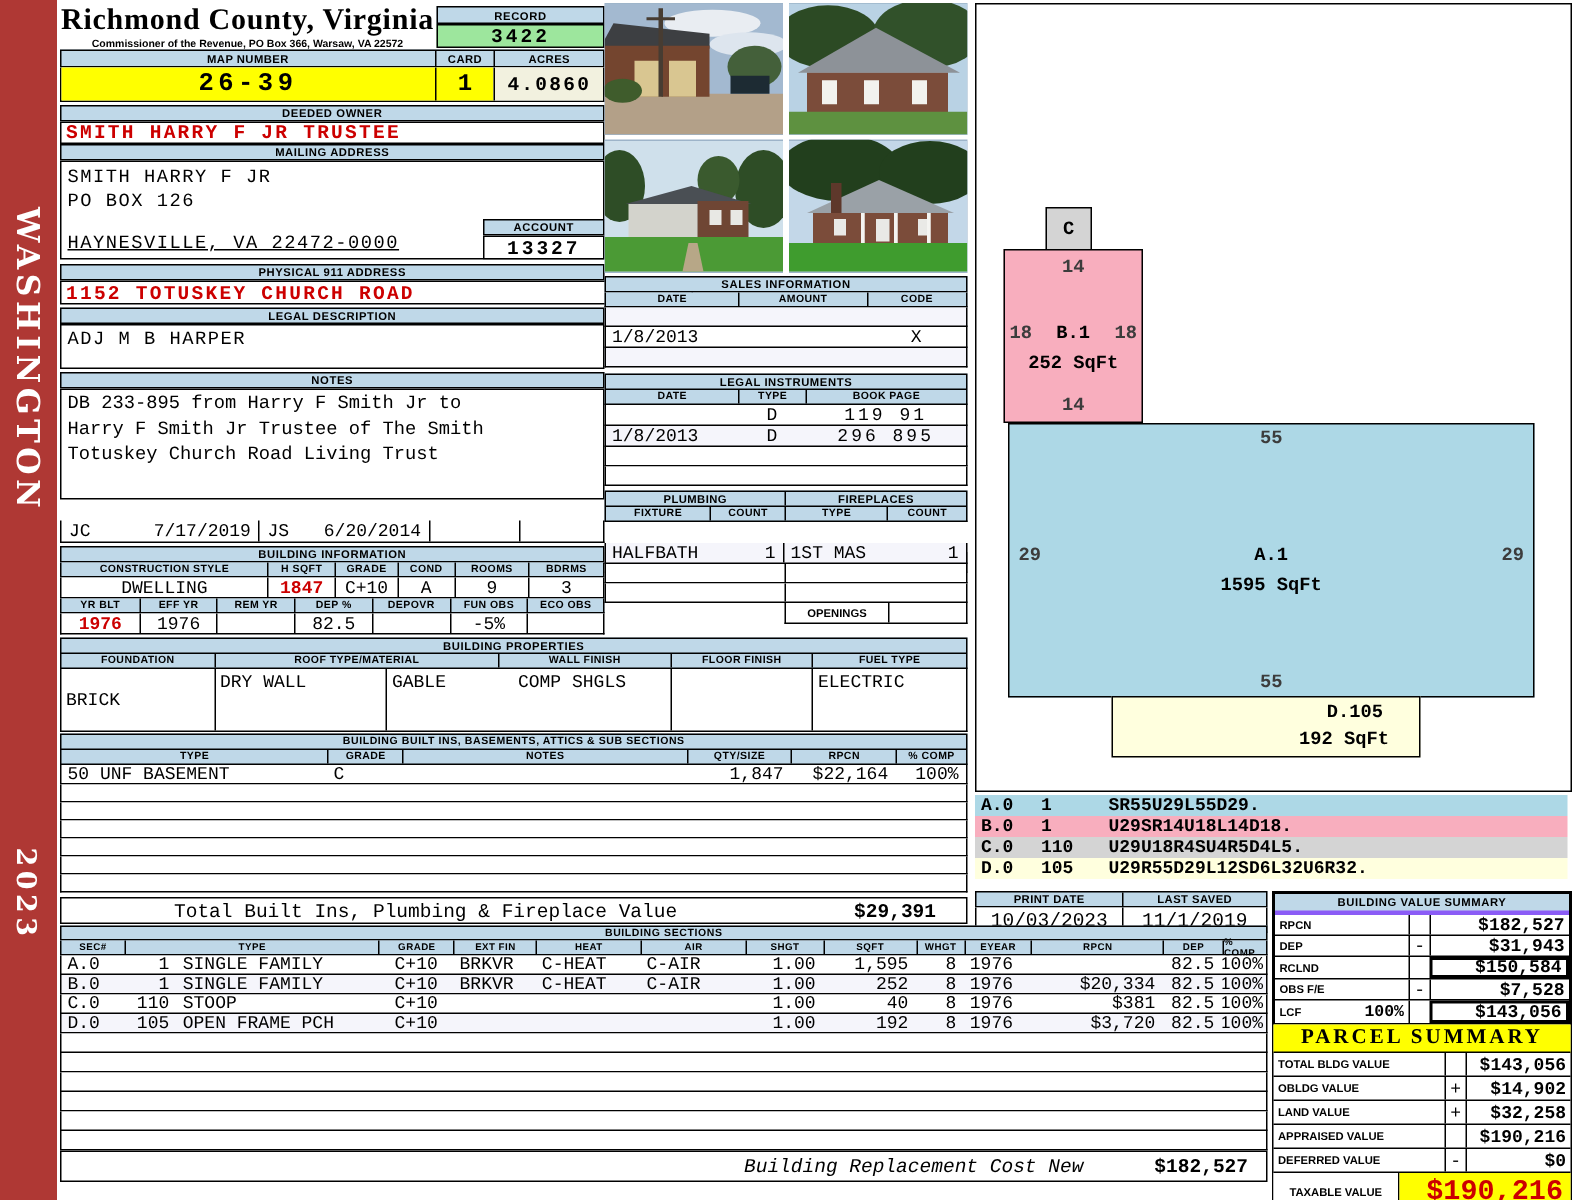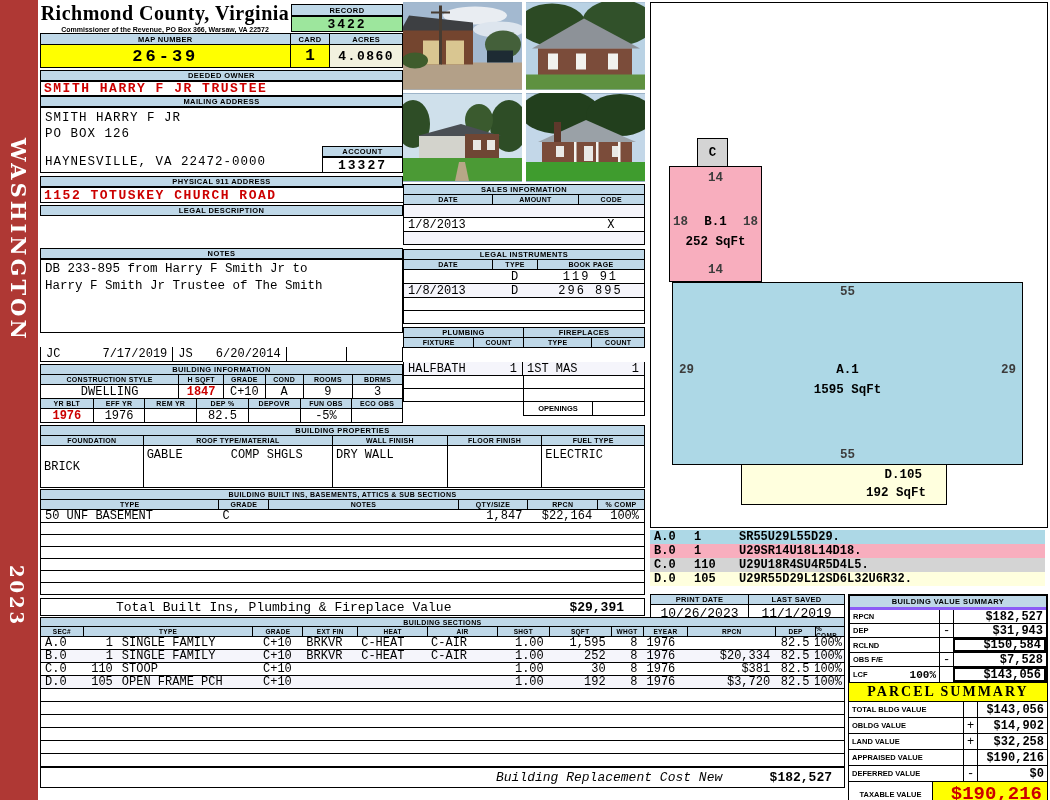--- a/index.html
+++ b/index.html
@@ -68,35 +68,37 @@
     <div class="vcell ctr b" style="width:73px;background:#F2F1DF;font-size:13px;letter-spacing:1.5px;">4.0860</div>
   </div>
 
   <div class="abs bar" style="left:40px;top:70px;width:363px;height:11px;">DEEDED OWNER</div>
   <div class="abs box" style="left:40px;top:81px;width:363px;height:15px;display:flex;align-items:center;padding-left:3px;font:bold 13px 'Liberation Mono',monospace;color:#CC0000;letter-spacing:1.5px;">SMITH HARRY F JR TRUSTEE</div>
 
   <div class="abs bar" style="left:40px;top:96px;width:363px;height:11px;">MAILING ADDRESS</div>
   <div class="abs box" style="left:40px;top:107px;width:363px;height:66px;">
     <div style="position:absolute;left:4px;top:3px;font:12.5px 'Liberation Mono',monospace;letter-spacing:1px;">SMITH HARRY F JR</div>
     <div style="position:absolute;left:4px;top:19px;font:12.5px 'Liberation Mono',monospace;letter-spacing:1px;">PO BOX 126</div>
-    <div style="position:absolute;left:4px;top:47px;font:12.5px 'Liberation Mono',monospace;letter-spacing:1px;">HAYNESVILLE, VA 22472-0000</div>
+    <div style="position:absolute;left:4px;top:47px;font:12.5px 'Liberation Mono',monospace;letter-spacing:1px;text-decoration:underline;">HAYNESVILLE, VA 22472-0000</div>
   </div>
 
   <div class="abs bar" style="left:322px;top:146px;width:81px;height:11px;">ACCOUNT</div>
   <div class="abs box" style="left:322px;top:157px;width:81px;height:16px;display:flex;align-items:center;justify-content:center;font:bold 13px 'Liberation Mono',monospace;letter-spacing:2px;">13327</div>
 
   <div class="abs bar" style="left:40px;top:176px;width:363px;height:11px;">PHYSICAL 911 ADDRESS</div>
   <div class="abs box" style="left:40px;top:187px;width:422px;height:16px;display:flex;align-items:center;padding-left:3px;font:bold 13px 'Liberation Mono',monospace;color:#CC0000;letter-spacing:1.5px;">1152 TOTUSKEY CHURCH ROAD</div>
 
   <div class="abs bar" style="left:40px;top:205px;width:363px;height:11px;">LEGAL DESCRIPTION</div>
+  <div class="abs box" style="left:40px;top:216px;width:363px;height:30px;padding:2px 0 0 4px;font:12.5px 'Liberation Mono',monospace;letter-spacing:1px;">ADJ M B HARPER</div>
 
   <div class="abs bar" style="left:40px;top:248px;width:363px;height:11px;">NOTES</div>
   <div class="abs box" style="left:40px;top:259px;width:363px;height:74px;">
     <div style="position:absolute;left:4px;top:2px;font:12.5px 'Liberation Mono',monospace;">DB 233-895 from Harry F Smith Jr to</div>
     <div style="position:absolute;left:4px;top:19px;font:12.5px 'Liberation Mono',monospace;">Harry F Smith Jr Trustee of The Smith</div>
+    <div style="position:absolute;left:4px;top:36px;font:12.5px 'Liberation Mono',monospace;">Totuskey Church Road Living Trust</div>
   </div>
 
   <div class="abs vrow bordered" style="left:40px;top:347px;width:363px;height:15px;">
     <div class="vcell" style="width:132px;justify-content:space-between;padding:0 5px;">
       <span>JC</span>
       <span>7/17/2019</span>
     </div>
     <div class="vcell" style="width:114px;justify-content:space-between;padding:0 5px;">
       <span>JS</span>
       <span>6/20/2014</span>
@@ -144,22 +146,22 @@
   <div class="abs bar" style="left:40px;top:425px;width:605px;height:11px;">BUILDING PROPERTIES</div>
   <div class="abs hrow" style="left:40px;top:436px;width:605px;height:10px;border-top:none;">
     <div class="hcell" style="width:102px;font-size:7px;">FOUNDATION</div>
     <div class="hcell" style="width:190px;font-size:7px;">ROOF TYPE/MATERIAL</div>
     <div class="hcell" style="width:115px;font-size:7px;">WALL FINISH</div>
     <div class="hcell" style="width:95px;font-size:7px;">FLOOR FINISH</div>
     <div class="hcell" style="width:103px;font-size:7px;">FUEL TYPE</div>
   </div>
   <div class="abs vrow bordered" style="left:40px;top:446px;width:605px;height:42px;">
     <div class="vcell" style="width:102px;align-items:flex-start;padding:14px 0 0 3px;">BRICK</div>
+    <div class="vcell" style="width:115px;align-items:flex-start;padding:2px 0 0 3px;">DRY WALL</div>
     <div class="vcell" style="width:190px;align-items:flex-start;padding-top:2px;"><span style="padding-left:3px;">GABLE</span><span style="padding-left:48px;">COMP SHGLS</span></div>
-    <div class="vcell" style="width:115px;align-items:flex-start;padding:2px 0 0 3px;">DRY WALL</div>
     <div class="vcell" style="width:95px;"></div>
     <div class="vcell" style="width:103px;align-items:flex-start;padding:2px 0 0 3px;">ELECTRIC</div>
   </div>
 
   <div class="abs bar" style="left:40px;top:489px;width:605px;height:11px;font-size:7px;">BUILDING BUILT INS, BASEMENTS, ATTICS &amp; SUB SECTIONS</div>
   <div class="abs hrow" style="left:40px;top:500px;width:605px;height:10px;border-top:none;">
     <div class="hcell" style="width:178px;font-size:7px;">TYPE</div>
     <div class="hcell" style="width:50px;font-size:7px;">GRADE</div>
     <div class="hcell" style="width:190px;font-size:7px;">NOTES</div>
     <div class="hcell" style="width:70px;font-size:7px;">QTY/SIZE</div>
@@ -369,21 +371,21 @@
     <span style="width:40px;padding-left:4px;">D.0</span>
     <span style="width:45px;">105</span>
     <span>U29R55D29L12SD6L32U6R32.</span>
   </div>
 
   <div class="abs hrow" style="left:650px;top:594px;width:195px;height:11px;">
     <div class="hcell" style="width:98px;">PRINT DATE</div>
     <div class="hcell" style="width:97px;">LAST SAVED</div>
   </div>
   <div class="abs vrow bordered" style="left:650px;top:605px;width:195px;height:17px;">
-    <div class="vcell ctr mono13" style="width:98px;">10/26/2023</div>
+    <div class="vcell ctr mono13" style="width:98px;">10/03/2023</div>
     <div class="vcell ctr mono13" style="width:97px;">11/1/2019</div>
   </div>
 
   <div class="abs" style="left:848px;top:594px;width:200px;border:2px solid #000;background:#fff;">
     <div class="bar" style="border:none;border-bottom:3px solid #8b5cf6;height:11px;">BUILDING VALUE SUMMARY</div>
     <div style="display:flex;height:13px;border-bottom:1px solid #000;">
       <div style="width:90px;display:flex;align-items:center;justify-content:space-between;padding:0 3px;font:bold 7.5px 'Liberation Sans',sans-serif;border-right:1px solid #000;box-sizing:border-box;">
           <span>RPCN</span>
           <span style="font:bold 11px 'Liberation Mono',monospace;"></span>
         </div>
@@ -475,21 +477,21 @@
   </div>
   <div class="abs vrow" style="left:40px;top:663px;width:805px;height:13px;">
     <div class="vcell lf" style="width:42px;">C.0</div>
     <div class="vcell rt" style="width:35px;">110</div>
     <div class="vcell lf" style="width:135px;">STOOP</div>
     <div class="vcell ctr" style="width:50px;">C+10</div>
     <div class="vcell lf" style="width:55px;"></div>
     <div class="vcell lf" style="width:70px;"></div>
     <div class="vcell lf" style="width:70px;"></div>
     <div class="vcell rt" style="width:52px;">1.00</div>
-    <div class="vcell rt" style="width:62px;">30</div>
+    <div class="vcell rt" style="width:62px;">40</div>
     <div class="vcell rt" style="width:32px;">8</div>
     <div class="vcell lf" style="width:45px;">1976</div>
     <div class="vcell rt" style="width:88px;">$381</div>
     <div class="vcell ctr" style="width:40px;">82.5</div>
     <div class="vcell rt" style="width:29px;padding-right:2px;">100%</div>
   </div>
   <div class="abs vrow tint" style="left:40px;top:676px;width:805px;height:13px;">
     <div class="vcell lf" style="width:42px;">D.0</div>
     <div class="vcell rt" style="width:35px;">105</div>
     <div class="vcell lf" style="width:135px;">OPEN FRAME PCH</div>

